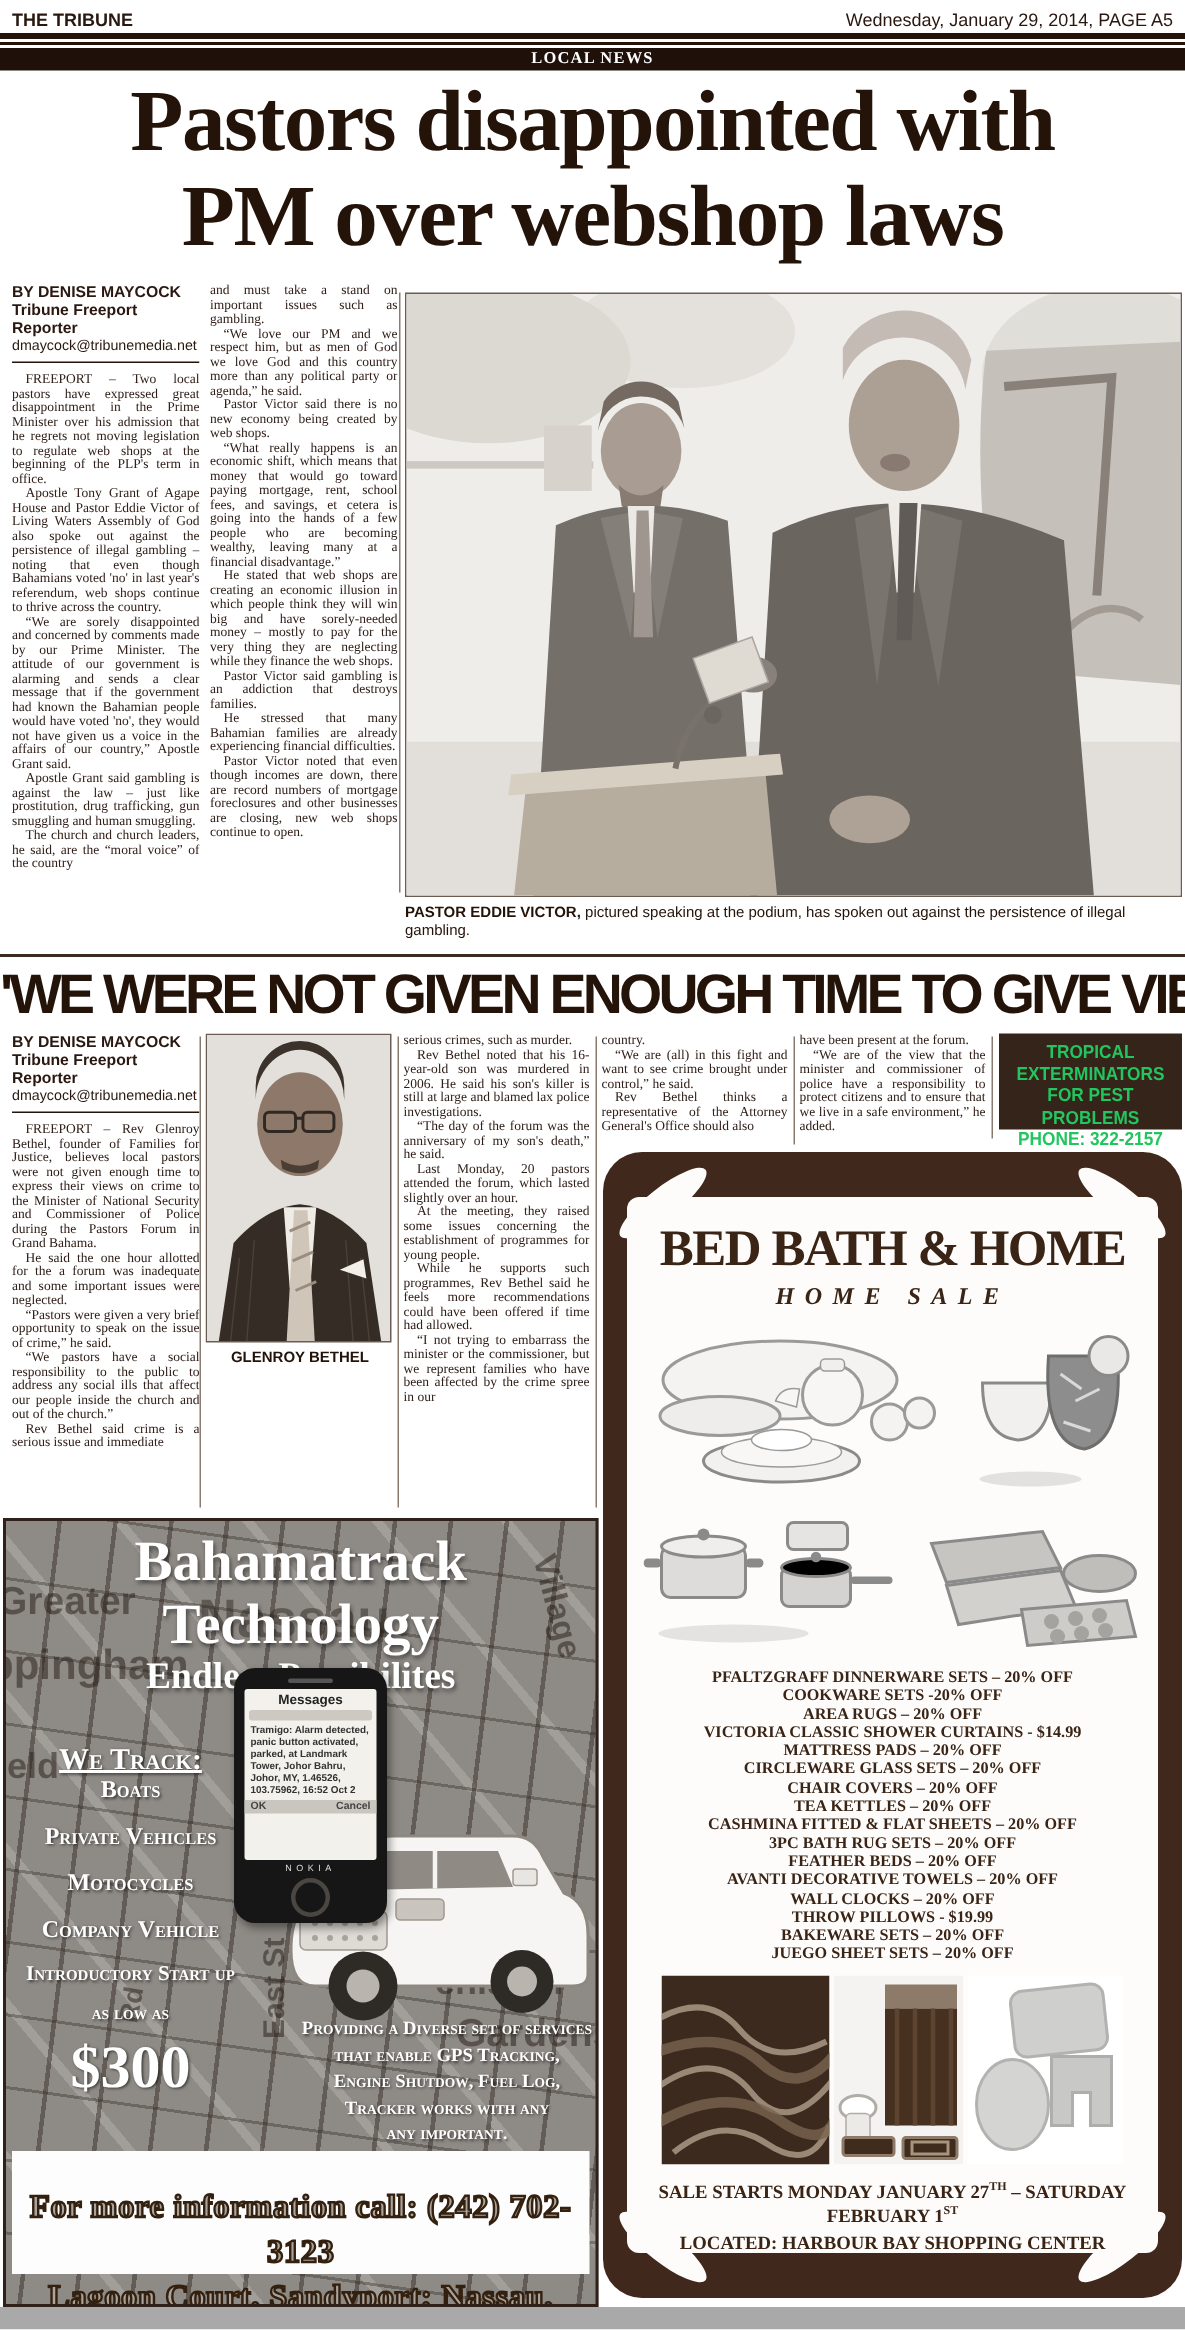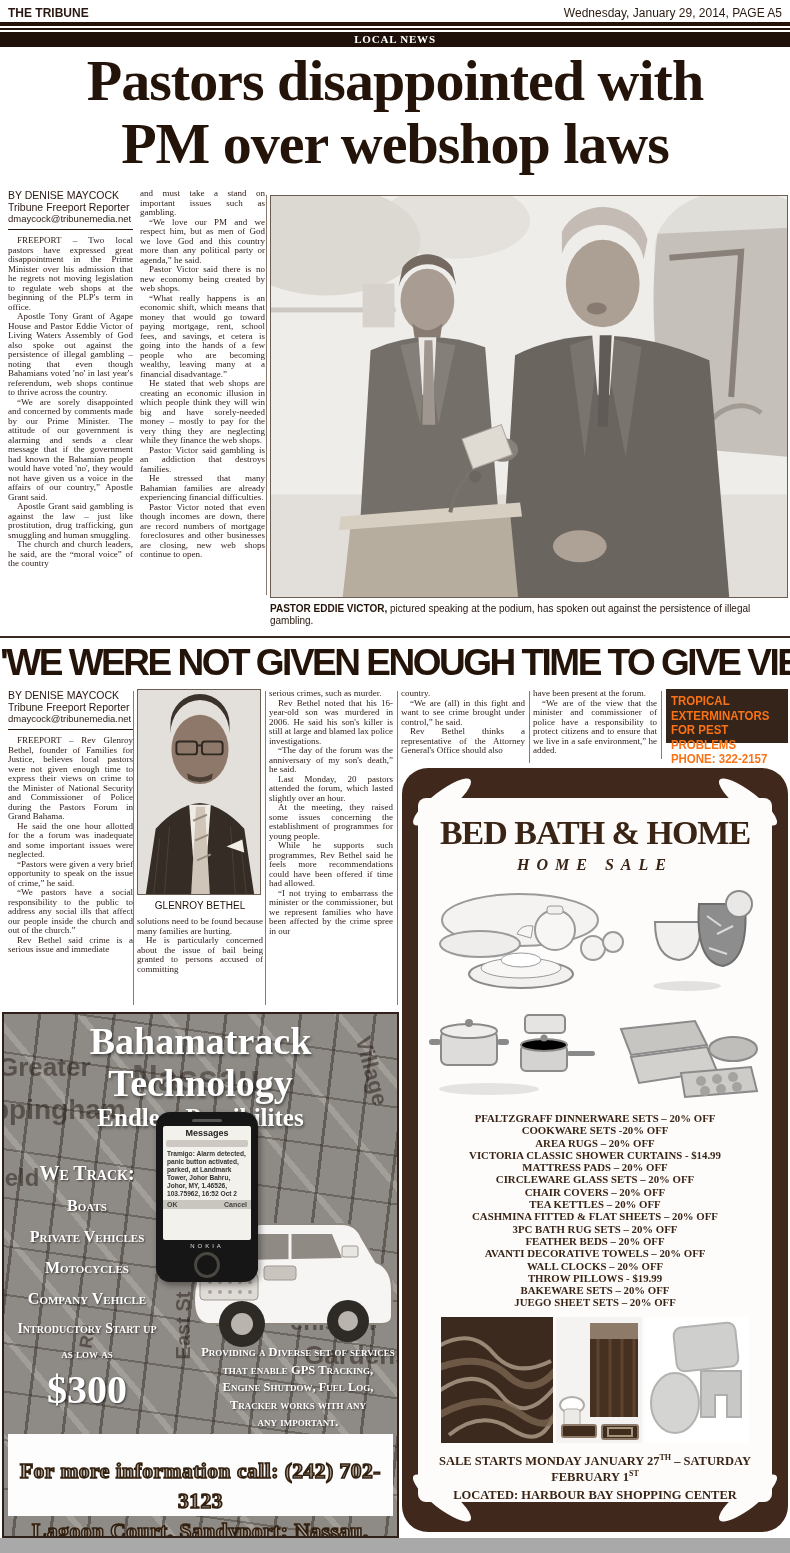--- a/index.html
+++ b/index.html
@@ -11,21 +11,21 @@
   
   #masthead { top:5px; left:8px; right:8px; height:15px; display:flex; justify-content:space-between; align-items:center; font-size:12px; }
   #paper-name { font-weight:bold; }
   .rule-thick { left:0; right:0; top:22px; height:4px; background:#241309; }
   .rule-thin  { left:0; right:0; top:28px; height:2px; background:#241309; }
   #localnews  { left:0; right:0; top:32px; height:15px; background:#1f110a; color:#fff; text-align:center; font-size:11px; font-weight:bold; letter-spacing:.8px; line-height:15px; }
   #headline1 { left:0; right:0; top:49px; text-align:center; font-weight:bold; font-size:58px; line-height:63px; letter-spacing:-1px; color:#241309; }
 
   
   .byline { font-family:"Liberation Sans", sans-serif; border-bottom:1.5px solid #241309; padding-bottom:4px; margin-bottom:6px; }
-  .byline .b1, .byline .b2 { font-weight:normal; font-size:10.5px; line-height:12px; }
+  .byline .b1, .byline .b2 { font-weight:bold; font-size:10.5px; line-height:12px; }
   .byline .b3 { font-size:9.5px; line-height:12px; }
   .pars p { font-size:9px; line-height:9.5px; text-align:justify; text-indent:9px; color:#31201a; }
   .cont p:first-child { text-indent:0; }
   .col { overflow:hidden; }
   .a1c1 { left:8px;   top:189px; width:125px; height:446px; }
   .a1c2 { left:140px; top:189px; width:125px; height:446px; }
   .vrule { width:1px; background:#8a7a6e; }
   #vr-a1 { left:266px; top:195px; height:400px; }
   #photo1 { left:270px; top:195px; width:518px; height:403px; border:1px solid #6b5d52; }
   #photo1 svg { display:block; width:100%; height:100%; }
@@ -40,24 +40,24 @@
   .a2c3 { left:269px; top:689px; width:124px; height:318px; }
   .a2c4 { left:401px; top:689px; width:124px; height:76px; }
   .a2c5 { left:533px; top:689px; width:124px; height:76px; }
   #vr-b1 { left:133px; top:691px; height:314px; }
   #vr-b2 { left:265px; top:691px; height:314px; }
   #vr-b3 { left:397px; top:691px; height:314px; }
   #vr-b4 { left:529px; top:691px; height:72px; }
   #vr-b5 { left:661px; top:691px; height:68px; }
   #photo2 { width:124px; height:206px; border:1px solid #6b5d52; }
   #photo2 svg { display:block; width:100%; height:100%; }
-  #caption2 { text-align:center; font-family:"Liberation Sans", sans-serif; font-weight:normal; font-size:10px; margin:5px 0 6px; color:#241309; }
+  #caption2 { text-align:center; font-family:"Liberation Sans", sans-serif; font-weight:bold; font-size:10px; margin:5px 0 6px; color:#241309; }
 
   
-  #tropical { left:666px; top:689px; width:122px; height:54px; background:#35241a; color:#f97316; padding-top:5px; }
+  #tropical { left:666px; top:689px; width:122px; height:64px; background:#35241a; color:#22c55e; text-align:center; padding-top:5px; }
   #tropical div { font-family:"Liberation Sans", sans-serif; font-weight:bold; font-size:12.5px; line-height:14.5px; transform:scaleX(.92); }
 
   
   #bedbath { left:402px; top:768px; width:386px; height:764px; background:#40291c; border-radius:26px; }
   #bb-decor { left:0; top:0; width:386px; height:764px; pointer-events:none; }
   #bb-panel { left:16px; right:16px; top:30px; bottom:30px; background:#fdfcfa; border-radius:8px; overflow:hidden; text-align:center; color:#3a2416; }
   #bb-title { margin-top:16px; font-weight:bold; font-size:34px; letter-spacing:-1px; }
   #bb-sub { margin-top:4px; font-style:italic; font-weight:bold; font-size:16px; letter-spacing:7px; }
   .bb-imgrow { display:flex; justify-content:center; align-items:center; gap:14px; }
   #bb-row1 { height:118px; margin-top:6px; }
@@ -82,21 +82,21 @@
   .ml:nth-child(3){ left:-6px; top:150px; font-size:24px; }
   .ml:nth-child(4){ left:128px; top:44px; font-size:36px; opacity:.85; }
   .ml:nth-child(5){ right:-10px; top:44px; transform:rotate(75deg); font-size:22px; }
   .ml:nth-child(6){ left:146px; top:300px; transform:rotate(-90deg); font-size:20px; }
   .ml:nth-child(7){ left:72px; top:312px; transform:rotate(-80deg); font-size:18px; }
   .ml:nth-child(8){ left:286px; top:294px; font-size:24px; }
   .ml:nth-child(9){ left:300px; top:326px; font-size:26px; }
   #bt-title { position:relative; z-index:2; margin-top:6px; text-align:center; color:#fff; font-weight:bold; font-size:38px; line-height:42px; text-shadow:1px 2px 3px rgba(0,0,0,.5); }
   #bt-sub { position:relative; z-index:2; text-align:center; color:#fff; font-weight:bold; font-size:25px; text-shadow:1px 2px 3px rgba(0,0,0,.5); }
   #bt-track { position:absolute; z-index:3; left:6px; top:148px; width:154px; text-align:center; color:#fff; text-shadow:1px 1px 2px rgba(0,0,0,.6); font-variant:small-caps; }
-  #bt-track-label { font-size:20px; font-weight:bold; margin-bottom:12px; }
+  #bt-track-label { font-size:20px; font-weight:bold; text-decoration:underline; }
   #bt-track-items div { font-size:16px; font-weight:bold; margin-bottom:13px; }
   #bt-intro { font-size:14px; font-weight:bold; margin-top:2px; }
   #bt-aslow { font-size:13px; font-weight:bold; margin-top:9px; }
   #bt-price { font-size:40px; font-weight:bold; margin-top:4px; font-variant:normal; }
   #bt-phone { position:absolute; z-index:5; left:152px; top:98px; width:102px; height:170px; background:#161616; border-radius:14px; padding:7px 7px 20px; box-shadow:2px 3px 6px rgba(0,0,0,.4); }
   #bt-phone .spk { width:30px; height:3px; background:#555; border-radius:2px; margin:0 auto 4px; }
   #bt-screen { background:#f3f1ec; height:114px; border-radius:2px; overflow:hidden; font-family:"Liberation Sans", sans-serif; }
   #bt-screen .hdr { font-weight:bold; font-size:9px; text-align:center; color:#222; padding-top:2px; }
   #bt-screen .sel { height:7px; background:#cdc9c2; margin:2px 3px; border-radius:2px; }
   #bt-screen .msg { font-weight:bold; font-size:6.6px; line-height:8px; color:#333; padding:1px 4px; text-align:left; }
@@ -235,24 +235,20 @@
       <path d="M59 118 L68 118 L73 206 L54 206 Z" fill="#cfc5b8"></path>
       <g stroke="#9a8d7e" stroke-width="2">
           <line x1="56" y1="132" x2="70" y2="126"></line>
           <line x1="58" y1="152" x2="72" y2="146"></line>
           <line x1="60" y1="172" x2="74" y2="166"></line>
         </g>
       <path d="M90 158 l16 -7 l2 13 Z" fill="#f2efe9"></path>
     </svg>
   </div>
   <div id="caption2">GLENROY BETHEL</div>
-  <div class="pars cont">
-      <p>solutions need to be found because many families are hurting.</p>
-      <p>He is particularly concerned about the issue of bail being granted to persons accused of committing</p>
-    </div>
 </div>
 
 <div class="abs col pars cont a2c3">
     <p>serious crimes, such as murder.</p>
     <p>Rev Bethel noted that his 16-year-old son was murdered in 2006. He said his son's killer is still at large and blamed lax police investigations.</p>
     <p>“The day of the forum was the anniversary of my son's death,” he said.</p>
     <p>Last Monday, 20 pastors attended the forum, which lasted slightly over an hour.</p>
     <p>At the meeting, they raised some issues concerning the establishment of programmes for young people.</p>
     <p>While he supports such programmes, Rev Bethel said he feels more recommendations could have been offered if time had allowed.</p>
     <p>“I not trying to embarrass the minister or the commissioner, but we represent families who have been affected by the crime spree in our</p>

